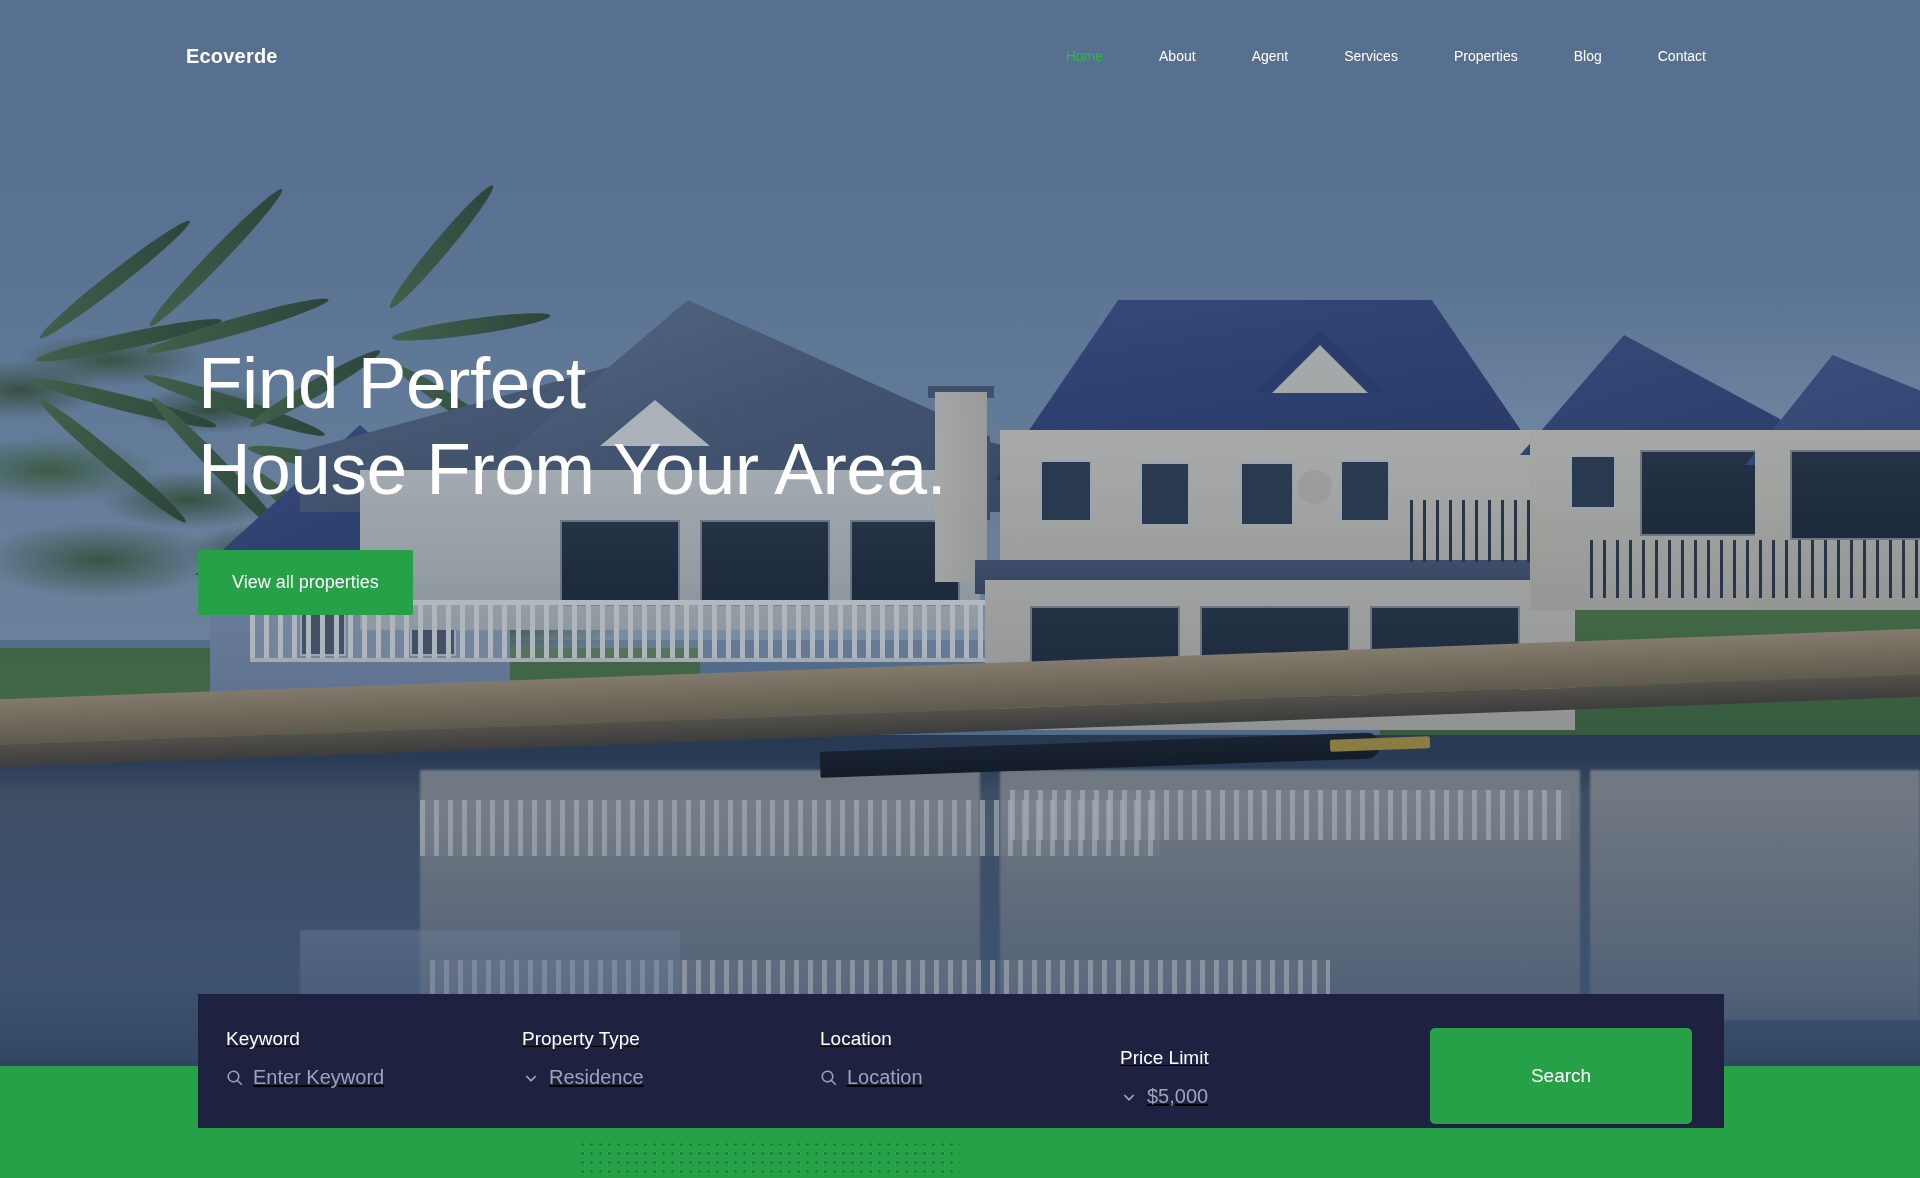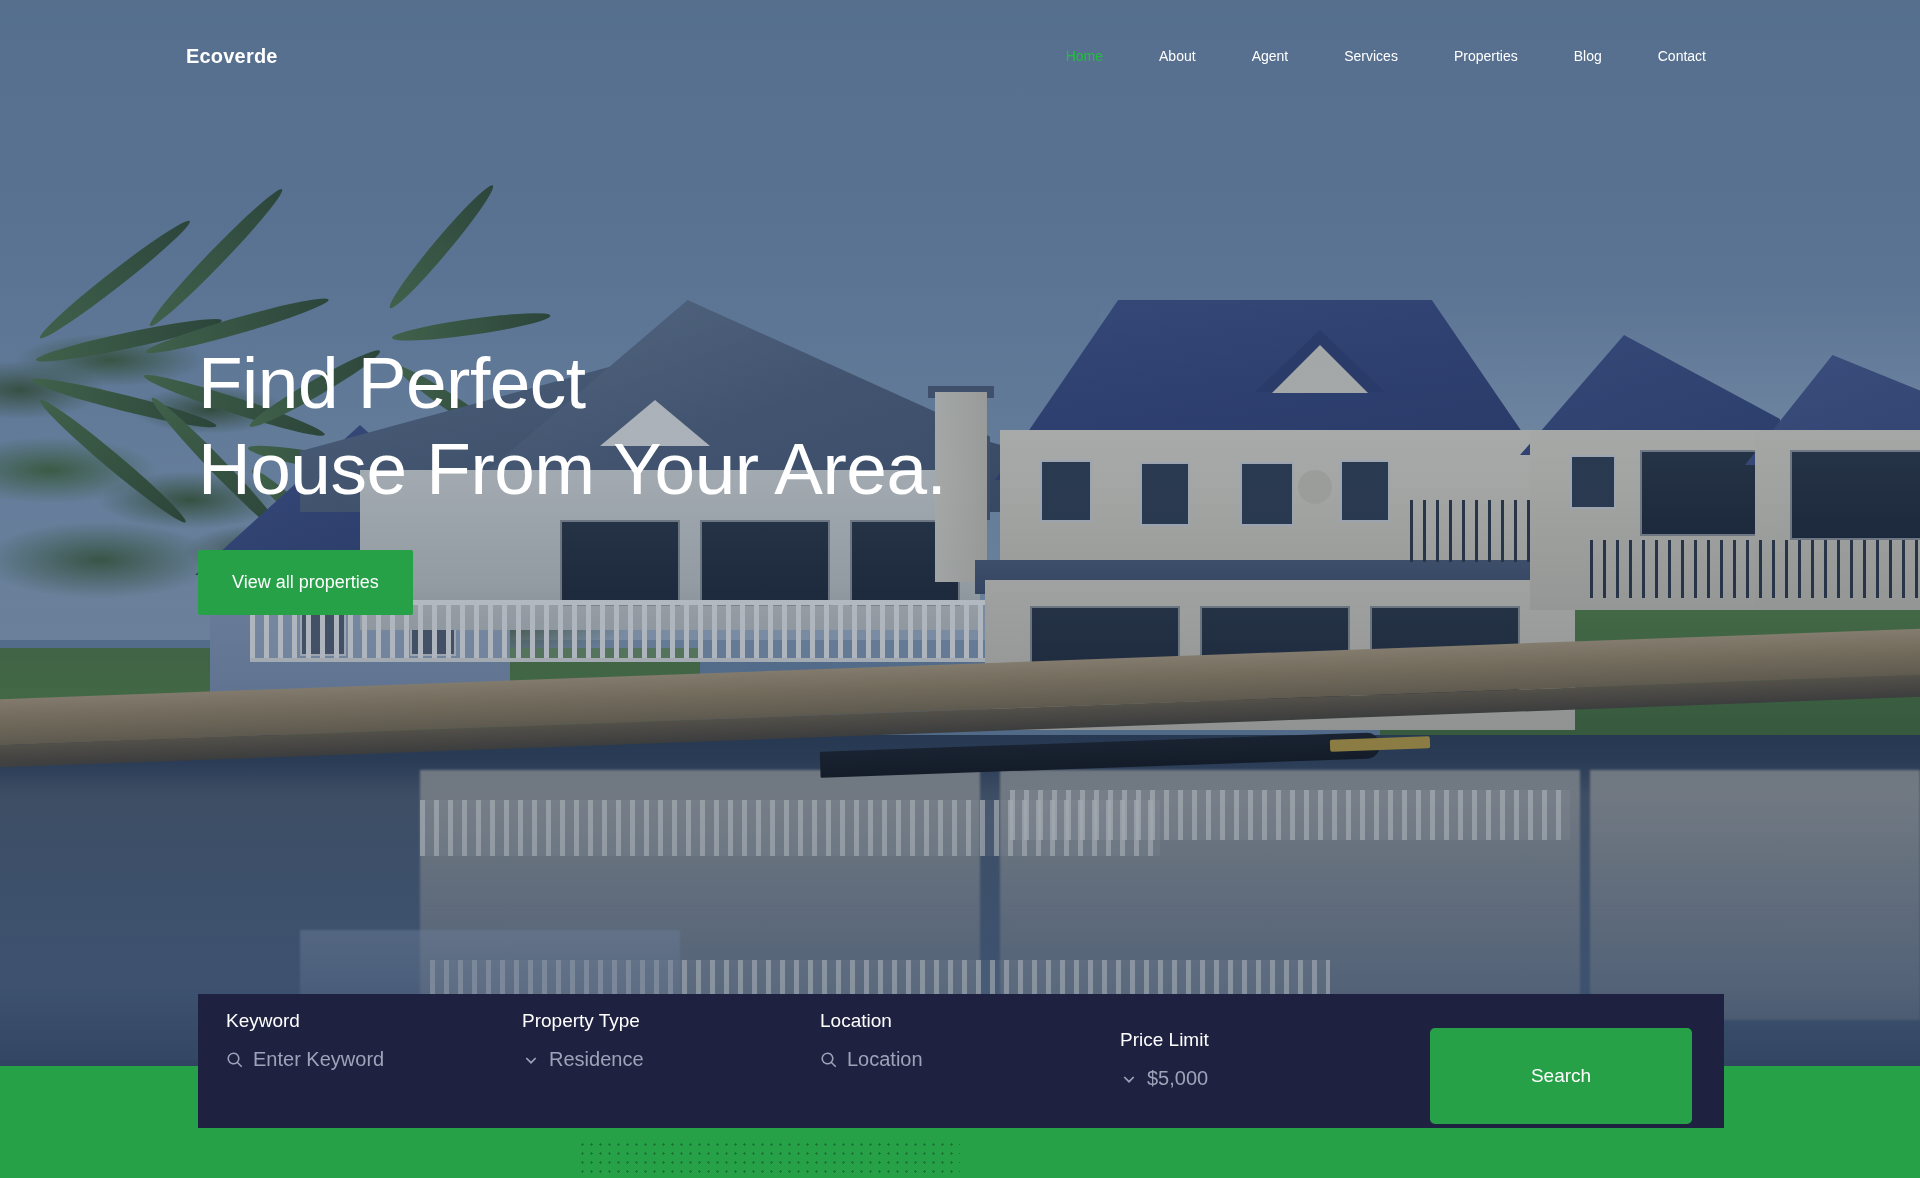--- a/index.html
+++ b/index.html
@@ -243,21 +243,21 @@
   .cta {
     display:inline-block; margin-top:38px; background:#27a148; color:#ffffff;
     font-size:18px; padding:22px 34px; border:0; cursor:pointer; border-radius:2px;
   }
 
   
   .search-panel {
     position:absolute; left:198px; top:994px; width:1526px; height:134px;
     background:#1e2240; z-index:28; display:flex; align-items:flex-start;
   }
-  .sfield { padding:16px 0 0 0; }
+  .sfield { padding:34px 0 0 0;text-decoration:underline; }
   .sfield-label { color:#ffffff; font-size:19px; margin-bottom:16px; }
   .sfield-value {
     color:#9ea3b9; font-size:20px; display:flex; align-items:center; gap:9px;
   }
   .f1 { margin-left:28px; width:296px; }
   .f2 { width:298px; }
   .f3 { width:300px; }
   .f4 { width:300px;margin-top:19px; }
   .ico { display:inline-flex; width:18px; height:18px; }
   .ico svg { width:18px; height:18px; fill:#9ea3b9; }

